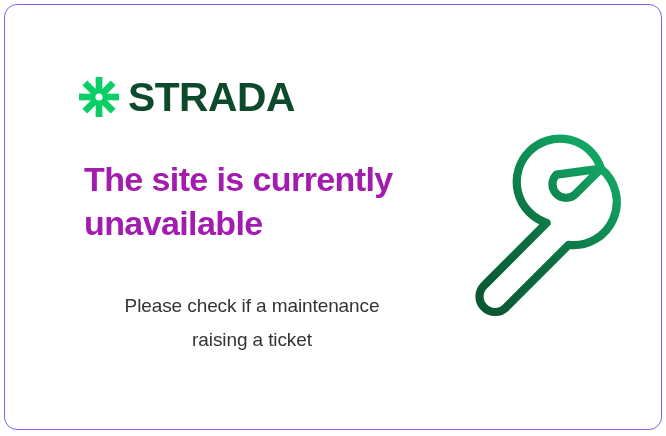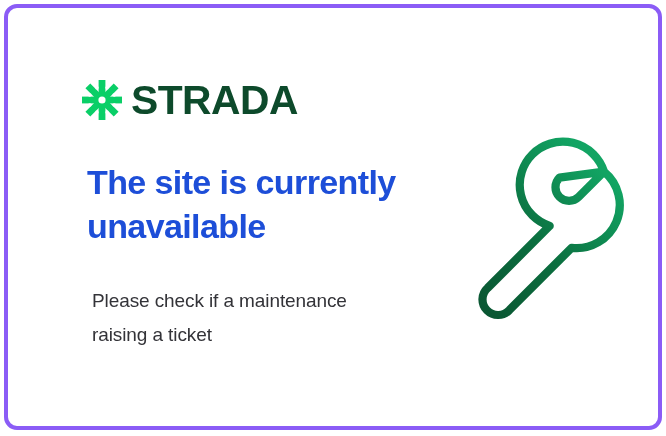--- a/index.html
+++ b/index.html
@@ -24,21 +24,21 @@
     box-sizing: border-box;
   }
   .card {
     position: absolute;
     left: 4px;
     top: 4px;
     width: 658px;
     height: 426px;
     box-sizing: border-box;
     background: #ffffff;
-    border: 4px solid #8b5cf6;
+    border: 1px solid #8b5cf6;
     border-radius: 13px;
   }
 
   
   .brand {
     position: absolute;
     left: 74px;
     top: 68px;
     display: flex;
     align-items: center;
@@ -68,36 +68,37 @@
     position: absolute;
     left: 79px;
     top: 152px;
     width: 330px;
     margin: 0;
     font-family: "Liberation Sans", sans-serif;
     font-size: 34px;
     font-weight: 700;
     line-height: 44px;
     letter-spacing: -0.6px;
-    color: #1d4ed8;
+    color: #a21caf;
   }
 
   
   .body-copy {
     position: absolute;
     left: 80px;
     top: 272px;
     width: 310px;
-    margin: 4px;
+    margin: 12px;
     font-family: "Liberation Sans", sans-serif;
     font-size: 19px;
     font-weight: 400;
     line-height: 33.5px;
     letter-spacing: -0.1px;
     color: #333338;
+    text-align: center;
   }
   .body-copy .line {
     display: block;
     white-space: nowrap;
   }
 
   
   .illustration {
     position: absolute;
     left: 452px;

